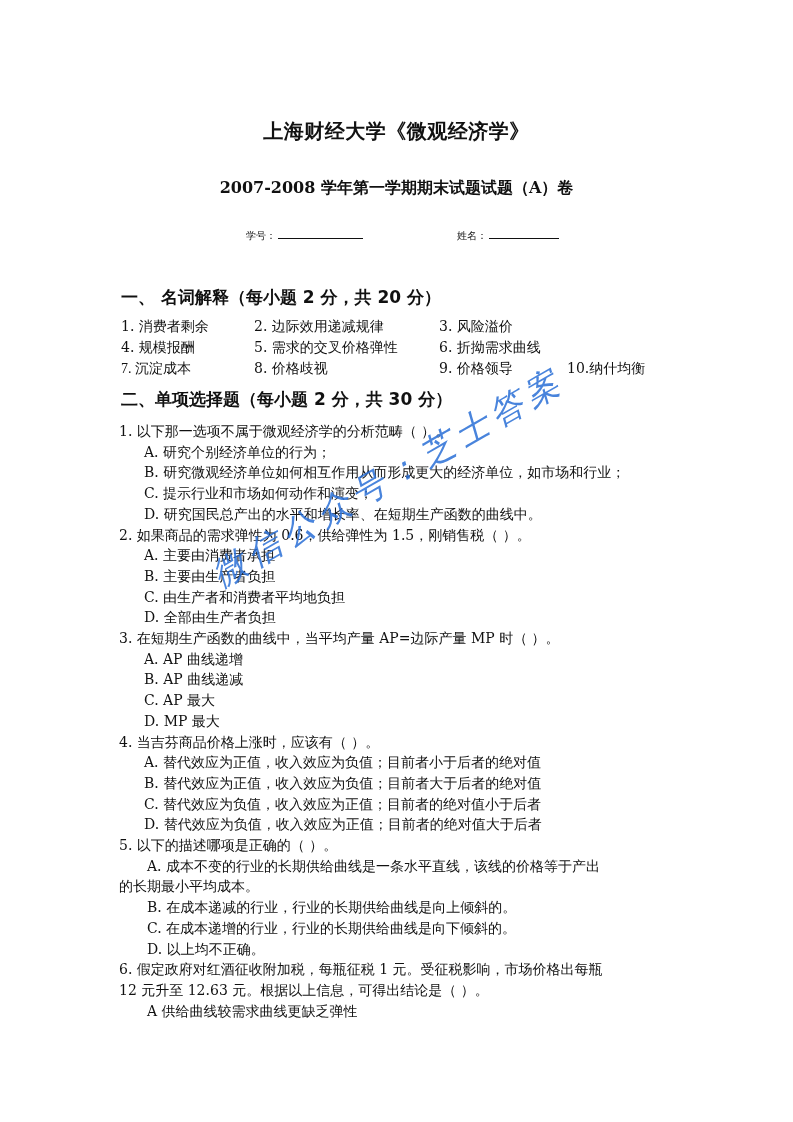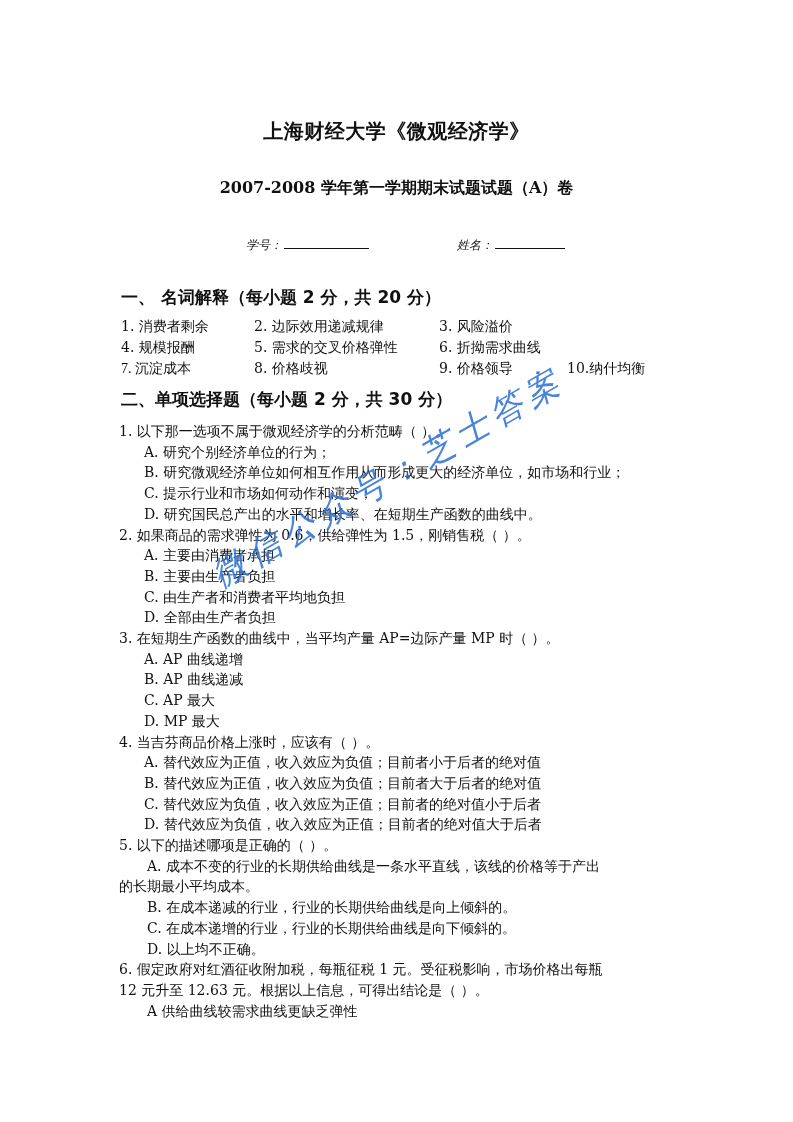--- a/index.html
+++ b/index.html
@@ -3,21 +3,21 @@
   <meta charset="utf-8">
   <style>
     html, body { margin: 0; padding: 0; background: #ffffff; }
     body { width: 793px; height: 1122px; position: relative; overflow: hidden;
            font-family: "DejaVu Serif", "Liberation Serif", serif; color: #111; }
     .page { position: absolute; left: 0; top: 0; width: 793px; height: 1122px; }
     .title1 { position: absolute; top: 118px; left: 0; width: 793px; text-align: center;
               font-size: 20px; font-weight: bold; letter-spacing: 0.5px; }
     .title2 { position: absolute; top: 178px; left: 0; width: 793px; text-align: center;
               font-size: 16px; font-weight: bold; }
-    .idrow { position: absolute; top: 236px; font-size: 12px; font-style: italic; }
+    .idrow { position: absolute; top: 226px; font-size: 10px; }
     .idrow .ul { display: inline-block; border-bottom: 1.5px solid #111; height: 12px; vertical-align: baseline; margin-left: 2px; }
     .sec { position: absolute; left: 121px; font-size: 17px; font-weight: bold; font-family: "DejaVu Sans", "Liberation Sans", sans-serif; }
     .terms { position: absolute; left: 121px; top: 316px; font-size: 14px; line-height: 21px; }
     .terms .row { position: relative; height: 21px; white-space: nowrap; }
     .terms .cell { position: absolute; top: 0; }
     .qa { position: absolute; left: 119px; font-size: 14px; line-height: 20.7px; white-space: nowrap; }
     .q { }
     .opt { padding-left: 25px; }
     .opt5 { padding-left: 28px; }
     .watermark { position: absolute; left: 215px; top: 555px; transform: rotate(-30deg);

